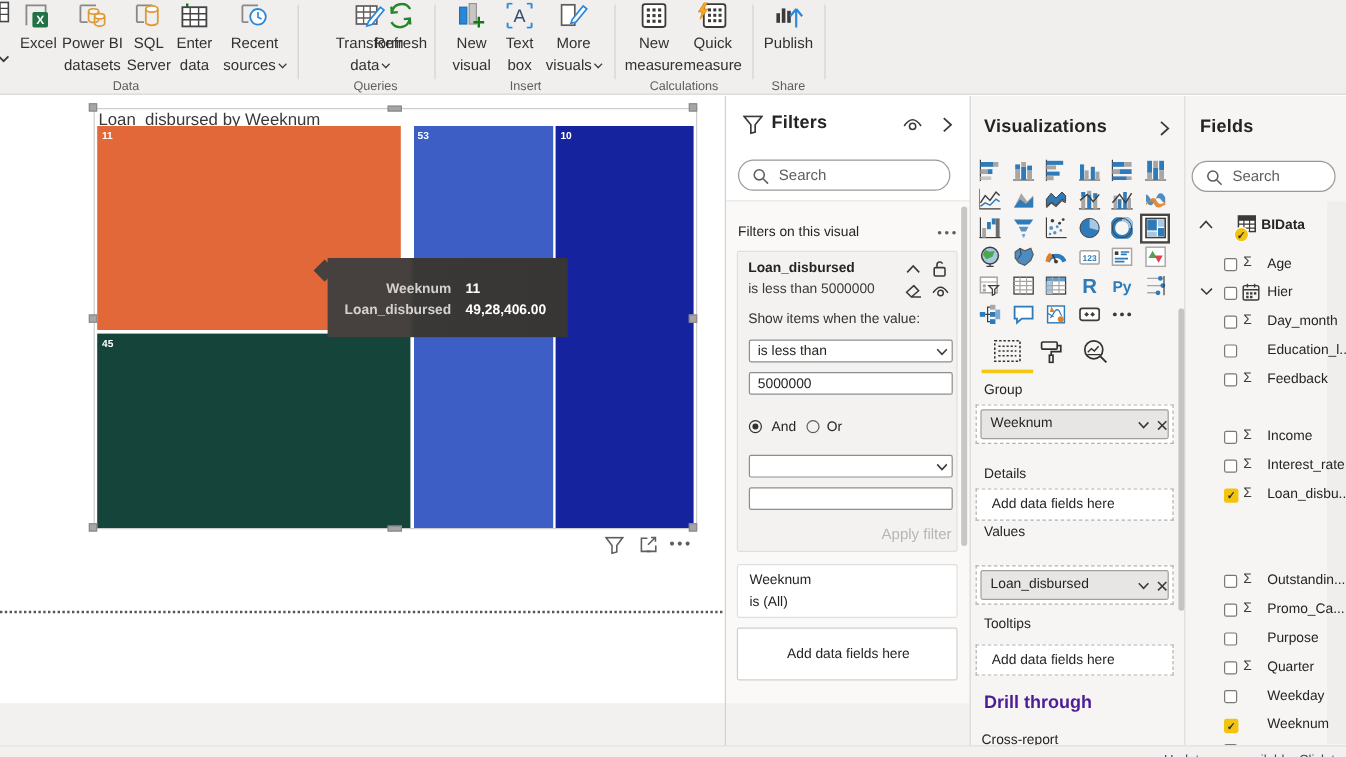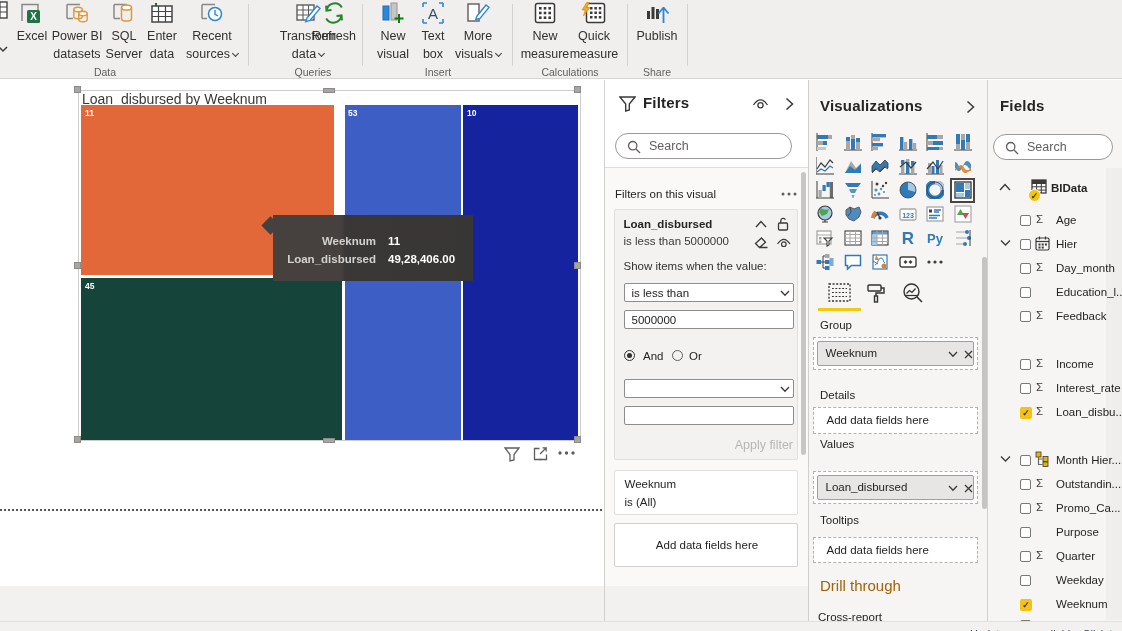--- a/index.html
+++ b/index.html
@@ -620,21 +620,21 @@
         </svg>
       <svg class="abs" style="left:146px;top:8px;" width="9" height="9" viewBox="0 0 9 9">
           <path d="M1 1l7 7M8 1L1 8" stroke="#3b3a39" stroke-width="1.3"></path>
         </svg>
     </div>
   </div>
   <div class="glbl" style="left:11px;top:434px;">Tooltips</div>
   <div class="addbox" style="left:3.5px;top:456.5px;width:165px;height:26.5px;">
       <span style="position:absolute;left:13px;top:6px;">Add data fields here</span>
     </div>
-  <div class="abs" style="left:11px;top:497px;font-size:15px;font-weight:normal;color:#a16207;">Drill through</div>
+  <div class="abs" style="left:11px;top:497px;font-size:15px;font-weight:bold;color:#4c1d95;">Drill through</div>
   <div class="abs" style="left:9px;top:531px;font-size:11.5px;color:#252423;">Cross-report</div>
   <div class="abs" style="left:172.5px;top:177px;width:5px;height:252px;background:#c6c4c2;border-radius:2.5px;"></div>
 </div>
 <div class="vline" style="left:987px;"></div>
 <div id="dpane">
   <div class="abs ptitle" style="left:12px;top:17px;">Fields</div>
   <div class="sbox" style="left:5px;top:54px;width:120px;">
     <svg class="abs" style="left:11px;top:6px;" width="14" height="14" viewBox="0 0 14 14">
         <circle cx="5.7" cy="5.7" r="4.2" fill="none" stroke="#605e5c" stroke-width="1.3"></circle>
         <path d="M9 9l4 4" stroke="#605e5c" stroke-width="1.3"></path>
@@ -699,33 +699,20 @@
     <div class="frow" style="top:297px;">
       <div class="cbx"></div>
       <div class="sig">Σ</div>
       <div class="ftext" style="left:68px;">Interest_rate</div>
     </div>
     <div class="frow" style="top:321px;">
       <div class="cbxon">✓</div>
       <div class="sig">Σ</div>
       <div class="ftext" style="left:68px;">Loan_disbu...</div>
     </div>
-    <div class="frow" style="top:369px;">
-      <svg class="abs" style="left:12px;top:6px;" width="11" height="8" viewBox="0 0 11 8">
-        <path d="M1 1.5l4.5 4.5L10 1.5" fill="none" stroke="#3b3a39" stroke-width="1.3"></path>
-      </svg>
-      <div class="cbx"></div>
-      <svg class="abs" style="left:47px;top:2px;" width="14" height="16" viewBox="0 0 14 16">
-        <rect x="1" y="1" width="5" height="5" fill="#e3b505" stroke="#3b3a39" stroke-width="0.8"></rect>
-        <rect x="8" y="5.5" width="5" height="5" fill="#e3b505" stroke="#3b3a39" stroke-width="0.8"></rect>
-        <rect x="8" y="11" width="5" height="4.5" fill="#e3b505" stroke="#3b3a39" stroke-width="0.8"></rect>
-        <path d="M3.5 6v7.5h4M3.5 8h4" stroke="#6b6967" fill="none" stroke-width="1.2"></path>
-      </svg>
-      <div class="ftext" style="left:68px;">Month Hier...</div>
-    </div>
     <div class="frow" style="top:393px;">
       <div class="cbx"></div>
       <div class="sig">Σ</div>
       <div class="ftext" style="left:68px;">Outstandin...</div>
     </div>
     <div class="frow" style="top:417px;">
       <div class="cbx"></div>
       <div class="sig">Σ</div>
       <div class="ftext" style="left:68px;">Promo_Ca...</div>
     </div>

